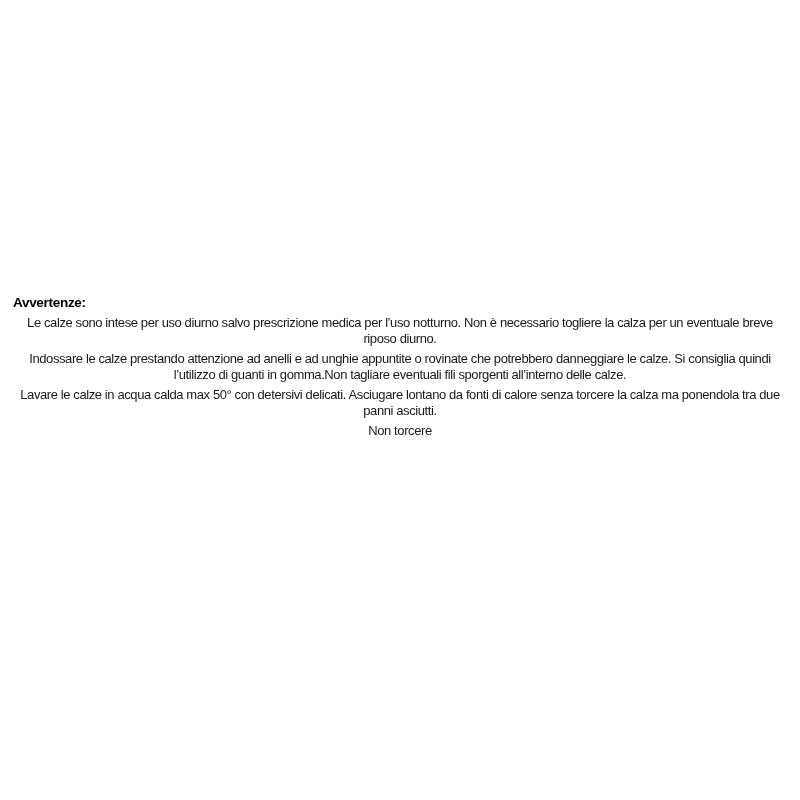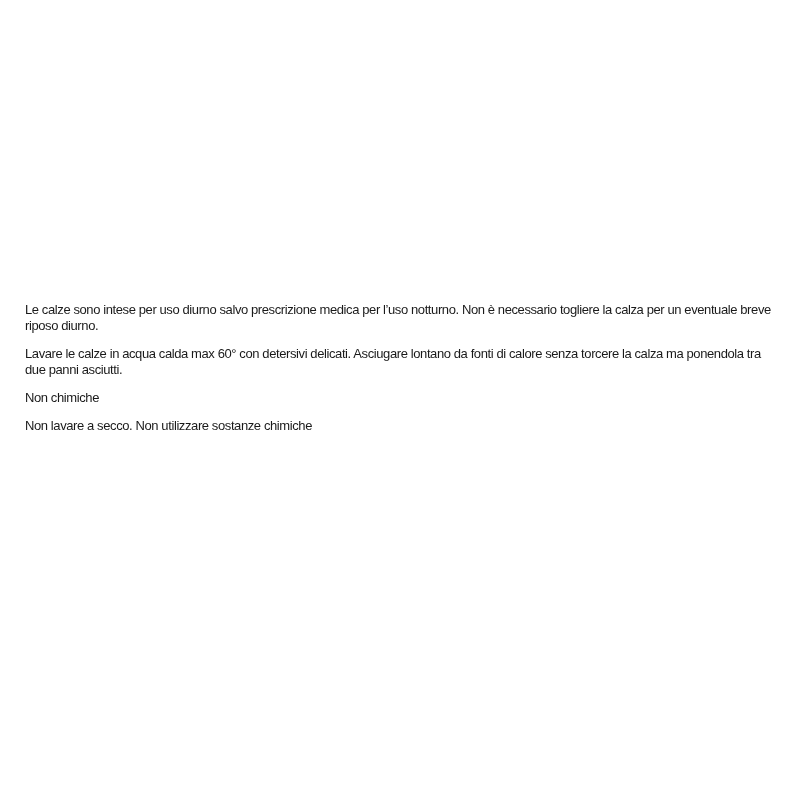--- a/index.html
+++ b/index.html
@@ -29,38 +29,40 @@
   }
   .care-text h2 {
     margin: 5px 0 2px 0;
     font-size: 13.5px;
     line-height: 16px;
     font-weight: 700;
     color: #000000;
     letter-spacing: -0.3px;
   }
   .care-text p {
-    margin: 12px;
+    margin: 4px;
     font-size: 13px;
     line-height: 16px;
+    text-align: center;
   }
 </style>
 </head>
 <body>
 
 <div class="page">
   <main class="care-text">
 
     <section>
+      <h2>Avvertenze:</h2>
       <p>Le calze sono intese per uso diurno salvo prescrizione medica per l’uso notturno. Non è necessario togliere la calza per un eventuale breve riposo diurno.</p>
     </section>
 
     <section>
+      <p>Indossare le calze prestando attenzione ad anelli e ad unghie appuntite o rovinate che potrebbero danneggiare le calze. Si consiglia quindi l’utilizzo di guanti in gomma.Non tagliare eventuali fili sporgenti all’interno delle calze.</p>
     </section>
 
     <section>
-      <p>Lavare le calze in acqua calda max 60° con detersivi delicati. Asciugare lontano da fonti di calore senza torcere la calza ma ponendola tra due panni asciutti.</p>
-      <p>Non chimiche</p>
-      <p>Non lavare a secco. Non utilizzare sostanze chimiche</p>
+      <p>Lavare le calze in acqua calda max 50° con detersivi delicati. Asciugare lontano da fonti di calore senza torcere la calza ma ponendola tra due panni asciutti.</p>
+      <p>Non torcere</p>
     </section>
 
   </main>
 </div>
 
 </body></html>

